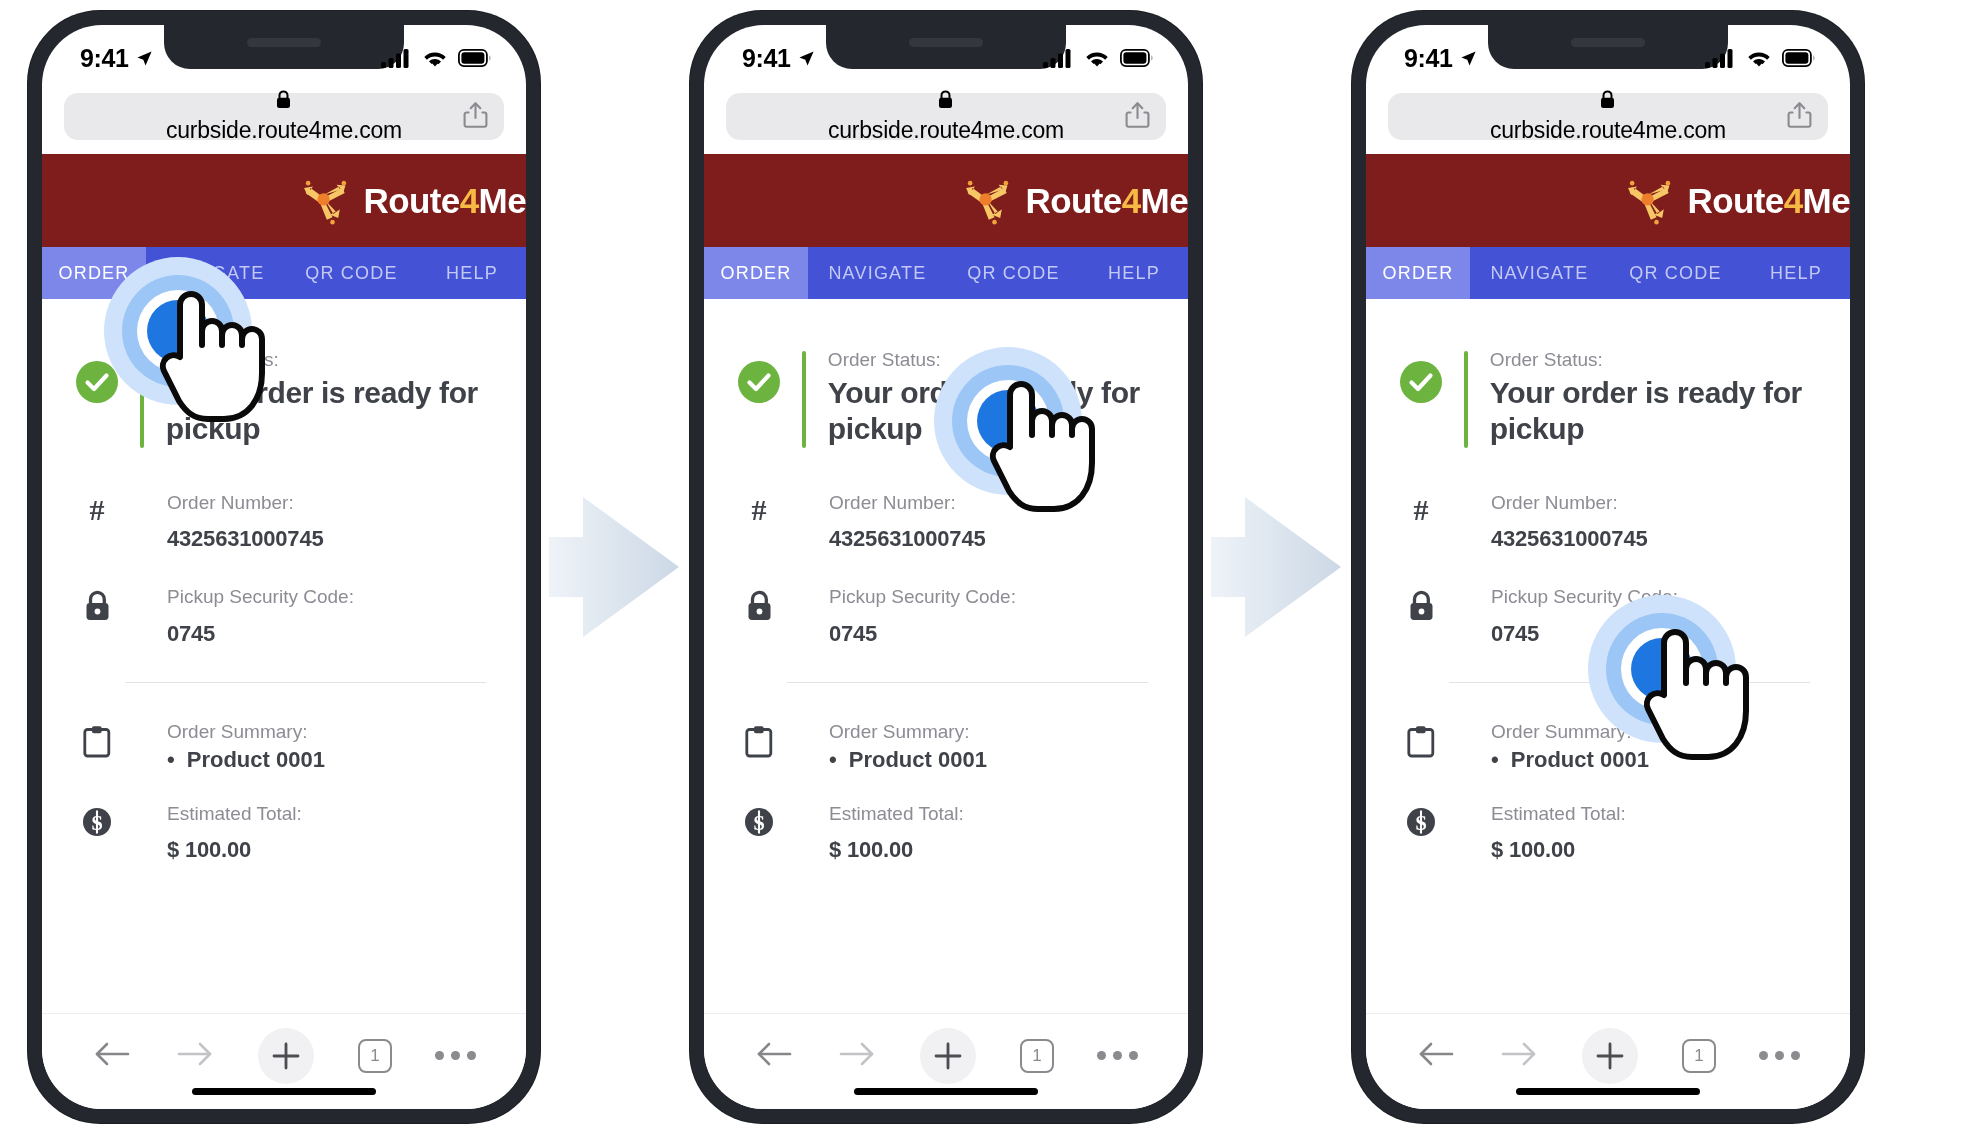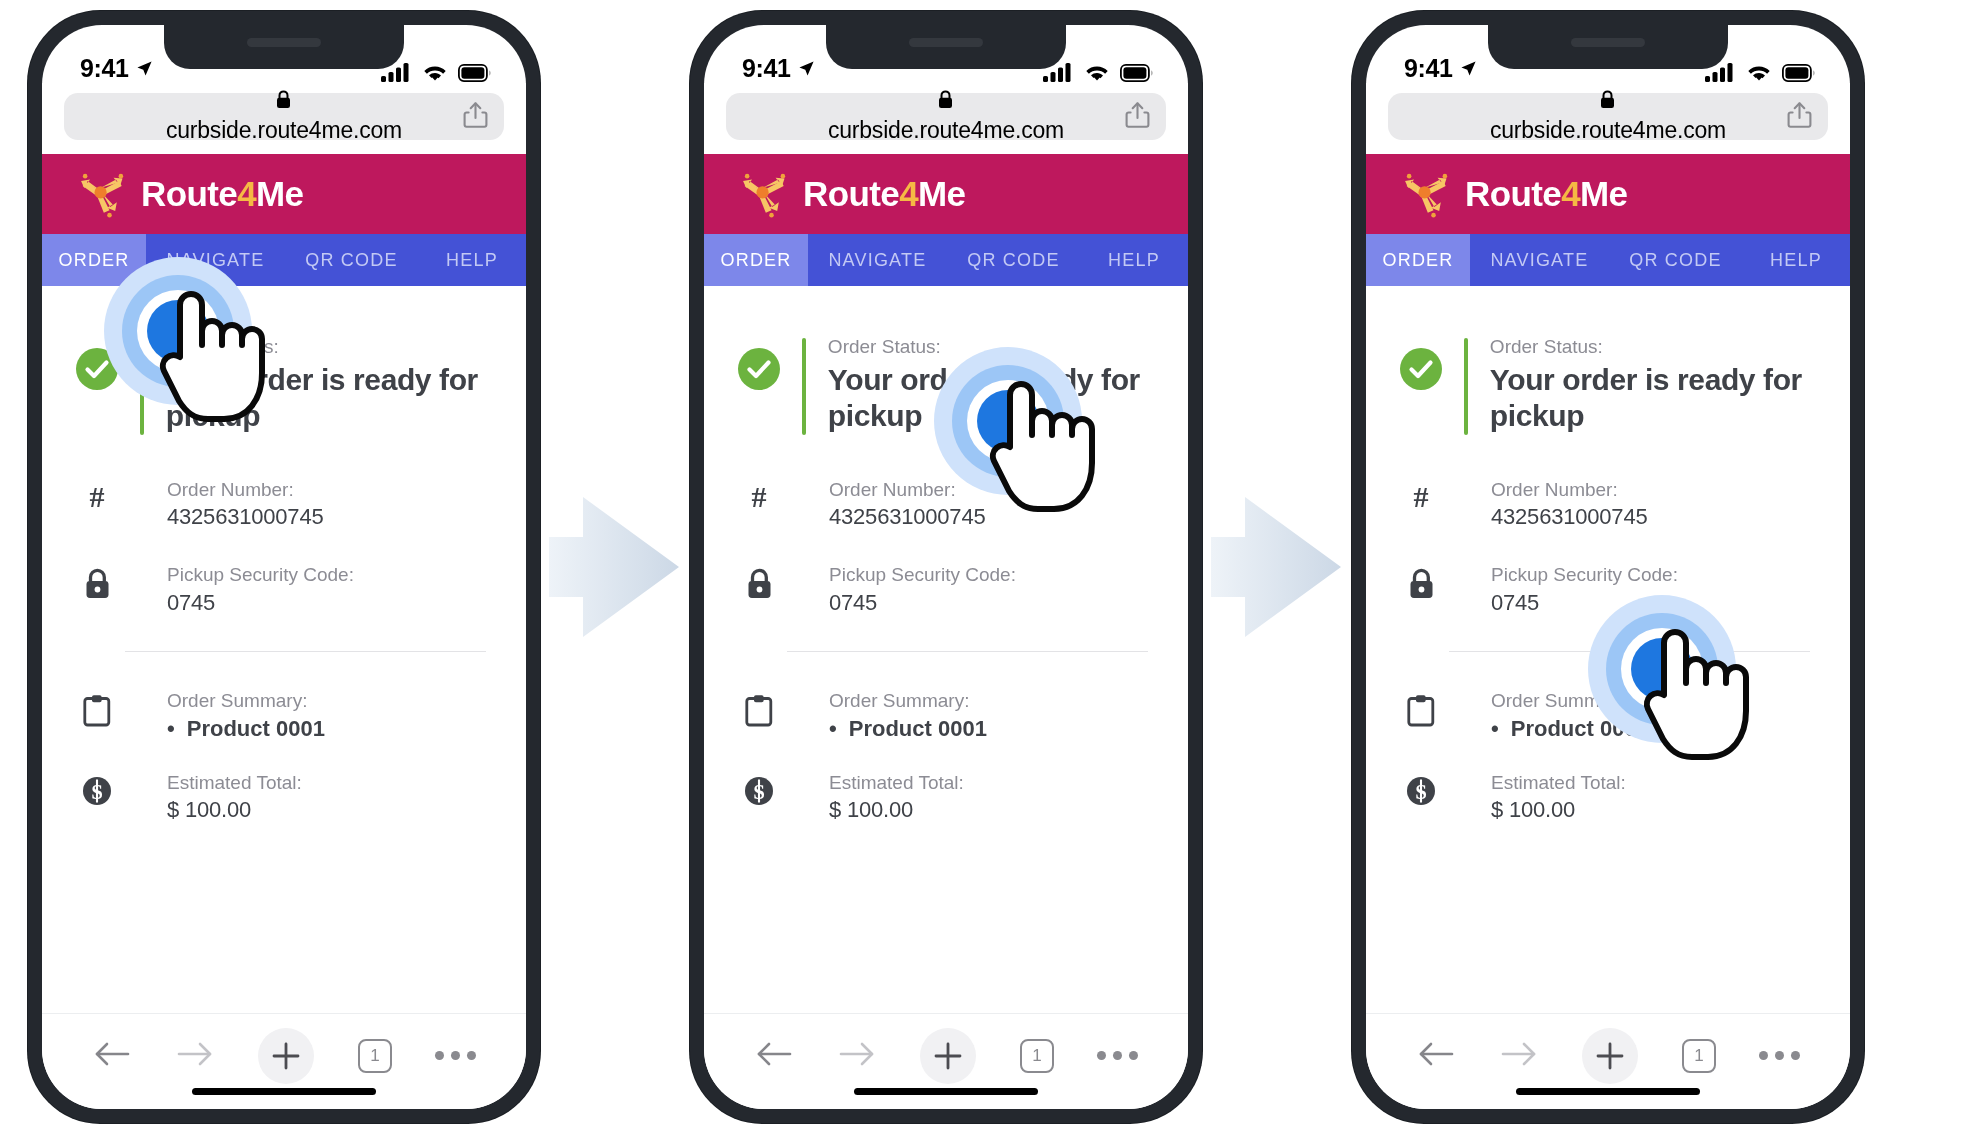--- a/index.html
+++ b/index.html
@@ -36,21 +36,21 @@
     z-index: 40;
   }
   .notch-speaker {
     position: absolute; top: 13px; left: 50%; transform: translateX(-50%);
     width: 74px; height: 9px; background: #34383e; border-radius: 6px;
   }
 
   
   .statusbar {
     position: relative; height: 58px;
-    display: flex; align-items: flex-end; justify-content: space-between;
+    display: flex; align-items: center; justify-content: space-between;
     padding: 8px 34px 0 38px;
     z-index: 50;
   }
   .sb-left { display: flex; align-items: center; gap: 8px; }
   .sb-time { font-size: 25px; font-weight: 700; color: #000; letter-spacing: -0.4px; }
   .sb-loc { width: 17px; height: 17px; }
   .sb-right { display: flex; align-items: center; gap: 9px; }
 
   
   .urlbar-wrap { padding: 10px 22px 14px 22px; background: #fff; }
@@ -60,24 +60,25 @@
     position: relative; padding: 0 16px;
   }
   .url-text {
     font-size: 23px; color: #000; font-weight: 400; letter-spacing: -0.2px;
     display: flex; align-items: center; gap: 8px; flex-direction: column;
   }
   .share-btn { position: absolute; right: 16px; top: 50%; transform: translateY(-50%); }
 
   
   .app-header {
-    background: #be185d;
-    height: 80px;
+    background: #7f1d1d;
+    height: 93px;
     display: flex; align-items: center;
     padding-left: 35px;
+    justify-content: flex-end;
   }
   .logo { display: flex; align-items: center; gap: 12px; }
   .logo-mark { width: 52px; height: 52px; flex: 0 0 auto; }
   .logo-text { font-size: 35px; font-weight: 700; color: #ffffff; letter-spacing: -0.6px; }
   .logo-text .four { color: #f5b944; }
 
   
   .navbar {
     background: #4452d6;
     height: 52px;
@@ -114,21 +115,21 @@
     font-size: 30px; font-weight: 700; color: #3f4248;
     line-height: 1.22; letter-spacing: -0.4px; margin-top: 2px;
   }
 
   .info-row {
     display: flex; align-items: flex-start;
     padding: 0 40px 0 34px; margin-top: 26px;
   }
   .info-icon { width: 42px; flex: 0 0 42px; display: flex; justify-content: center; padding-top: 6px; }
   .info-body { margin-left: 49px; flex: 1 1 auto; }
-  .value { font-size: 22px; font-weight: 400; color: #3f4248; line-height: 1.3; margin-top: 1px; letter-spacing: -0.2px; }
+  .value { font-size: 22px; font-weight: 700; color: #3f4248; line-height: 1.3; margin-top: 10px; letter-spacing: -0.2px; }
   .bullet-value { font-size: 22px; font-weight: 700; color: #3f4248; line-height: 1.3; margin-top: 1px; display: flex; gap: 12px; }
   .divider { height: 1px; background: #e3e3e6; margin: 34px 40px 0 83px; }
 
   
   .bottombar {
     height: 96px; border-top: 1px solid #eceef0; background: #fff;
     display: flex; align-items: center; justify-content: space-around;
     padding: 0 28px 12px 28px;
   }
   .plus-circle {

